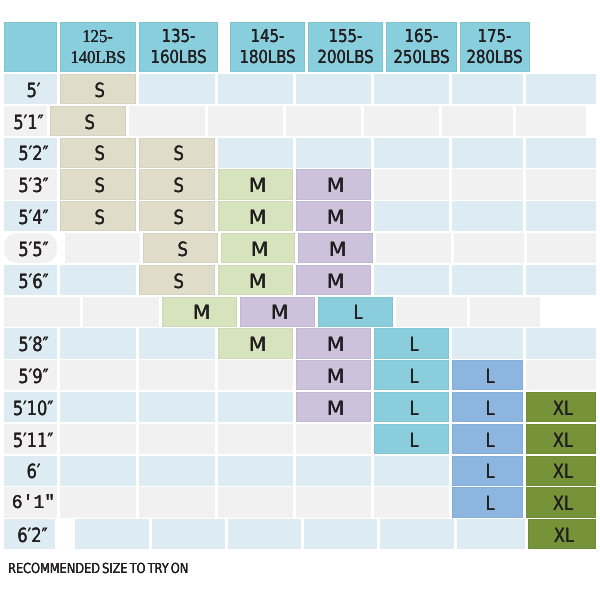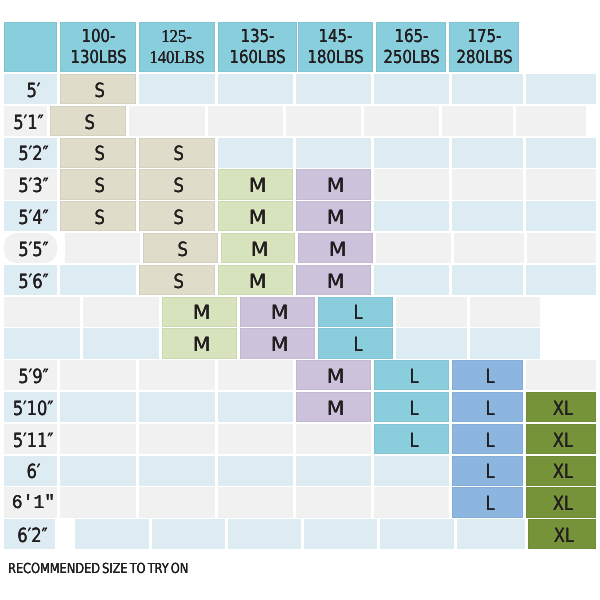--- a/index.html
+++ b/index.html
@@ -77,36 +77,36 @@
     text-shadow: 0 0 0.35px #231f20, 0.25px 0 0.2px #231f20;
   }
 </style>
 </head>
 <body>
 
 <div id="page">
   <div id="grid">
       <div class="row hrow">
         <div class="cell" style="width: 53px; margin-right: 3px;"></div>
-        <div class="cell" style="width: 76px; margin-right: 3px;">
-          <span>100-</span>
-          <span>130LBS</span>
-        </div>
         <div class="cell" style="width: 75.5px; margin-right: 3px; font-family: Liberation Serif, serif;">
           <span>125-</span>
           <span>140LBS</span>
         </div>
-        <div class="cell" style="width: 79px; margin-right: 1px;">
+        <div class="cell" style="width: 79px; margin-right: 12px;">
           <span>135-</span>
           <span>160LBS</span>
         </div>
         <div class="cell" style="width: 75.2px; margin-right: 3px;">
           <span>145-</span>
           <span>180LBS</span>
         </div>
+        <div class="cell" style="width: 75.5px; margin-right: 3px;">
+          <span>155-</span>
+          <span>200LBS</span>
+        </div>
         <div class="cell" style="width: 70.8px; margin-right: 3px;">
           <span>165-</span>
           <span>250LBS</span>
         </div>
         <div class="cell" style="width: 69.7px; margin-right: 0px;">
           <span>175-</span>
           <span>280LBS</span>
         </div>
       </div>
       <div class="row brow first">
@@ -238,20 +238,23 @@
         <div class="cell letter-M tinted" style="width: 75.2px; margin-right: 3px; background: rgb(204, 194, 220);">
           <span>M</span>
         </div>
         <div class="cell letter-L tinted" style="width: 75.5px; margin-right: 3px; background: rgb(138, 206, 221);">
           <span>L</span>
         </div>
         <div class="cell" style="width: 70.8px; margin-right: 3px; background: rgb(241, 241, 241);"></div>
         <div class="cell" style="width: 69.7px; margin-right: 0px; background: rgb(241, 241, 241);"></div>
       </div>
       <div class="row brow">
+        <div class="cell rowhead" style="width: 53px; margin-right: 3px; background: rgb(220, 236, 242);">
+          <span>5′8″</span>
+        </div>
         <div class="cell" style="width: 76px; margin-right: 3px; background: rgb(220, 236, 242);"></div>
         <div class="cell" style="width: 75.5px; margin-right: 3px; background: rgb(220, 236, 242);"></div>
         <div class="cell letter-M tinted" style="width: 75.3px; margin-right: 3px; background: rgb(215, 227, 189);">
           <span>M</span>
         </div>
         <div class="cell letter-M tinted" style="width: 75.2px; margin-right: 3px; background: rgb(204, 194, 220);">
           <span>M</span>
         </div>
         <div class="cell letter-L tinted" style="width: 75.5px; margin-right: 3px; background: rgb(138, 206, 221);">
           <span>L</span>

